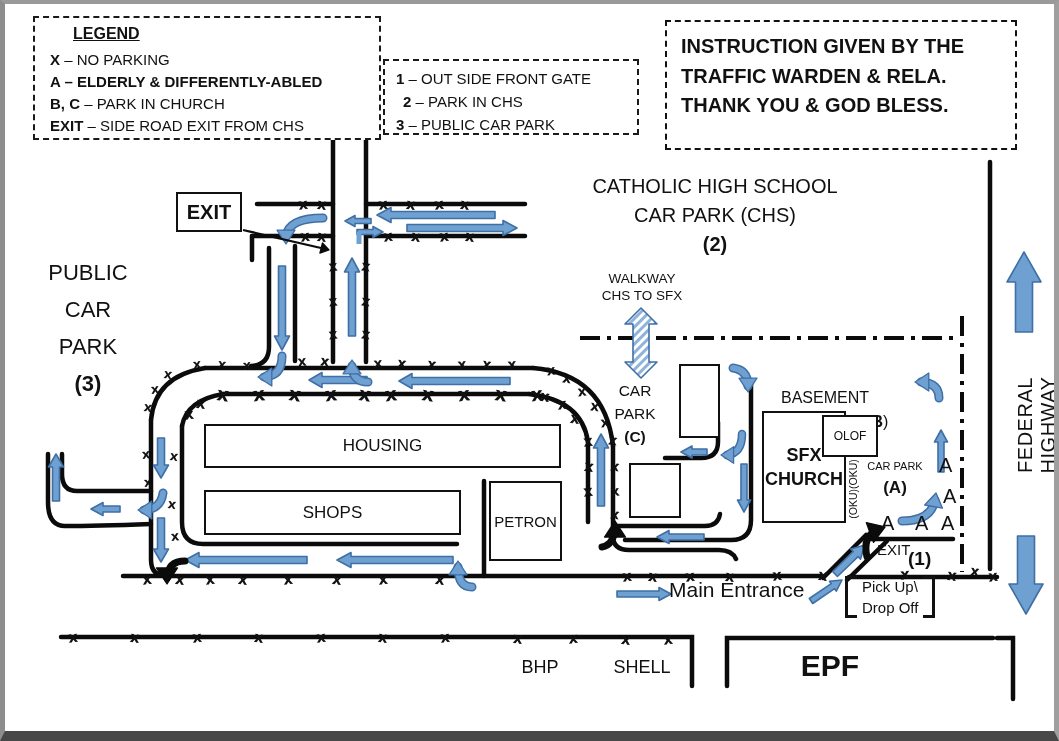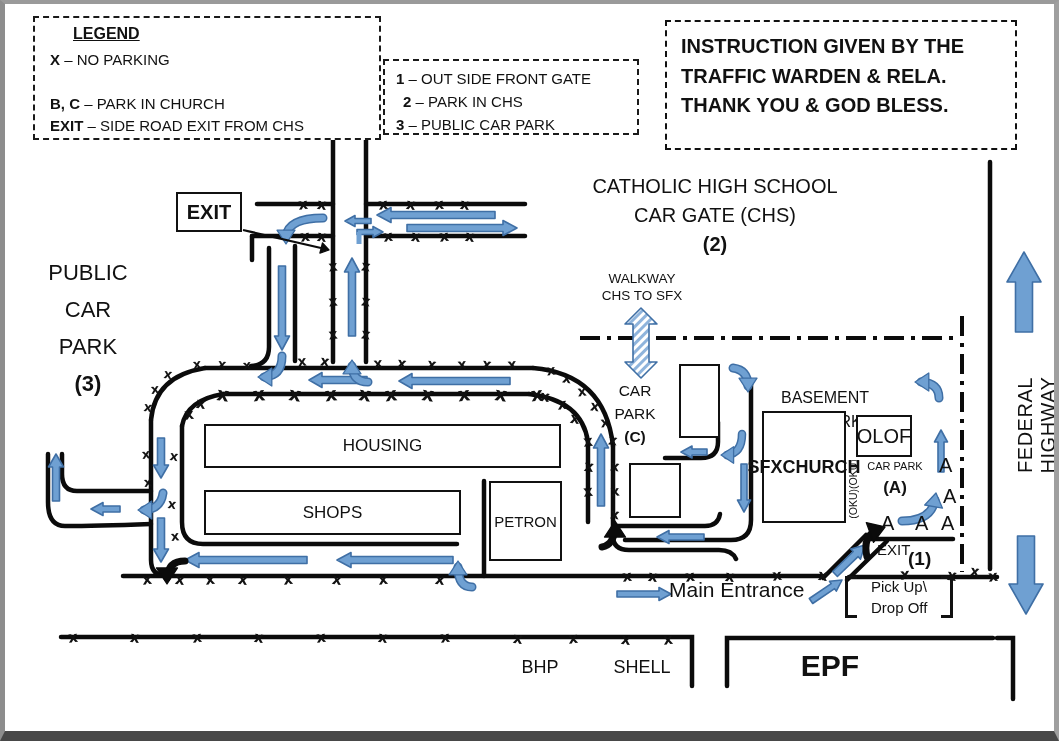--- a/index.html
+++ b/index.html
@@ -227,39 +227,40 @@
         <text x="440" y="638.4" font-size="15" text-anchor="middle" font-family="&quot;DejaVu Sans&quot;,sans-serif" font-weight="bold" fill="#111" transform="rotate(-6 440 633)">x</text>
         <text x="513" y="639.4" font-size="15" text-anchor="middle" font-family="&quot;DejaVu Sans&quot;,sans-serif" font-weight="bold" fill="#111" transform="rotate(8 513 634)">x</text>
         <text x="568" y="639.4" font-size="15" text-anchor="middle" font-family="&quot;DejaVu Sans&quot;,sans-serif" font-weight="bold" fill="#111" transform="rotate(-6 568 634)">x</text>
         <text x="621" y="640.4" font-size="15" text-anchor="middle" font-family="&quot;DejaVu Sans&quot;,sans-serif" font-weight="bold" fill="#111" transform="rotate(8 621 635)">x</text>
         <text x="663" y="640.4" font-size="15" text-anchor="middle" font-family="&quot;DejaVu Sans&quot;,sans-serif" font-weight="bold" fill="#111" transform="rotate(-6 663 635)">x</text>
       </svg>
 
   <div class="abs dashed-box" style="left:28px;top:12px;width:344px;height:120px;">
     <div class="abs lg-title" style="left:15px;top:7px;margin-left:23px;">LEGEND</div>
     <div class="abs lg-item" style="left:15px;top:31px;"><b>X</b><span> – NO PARKING</span></div>
+    <div class="abs lg-item" style="left:15px;top:53px;"><b>A – ELDERLY &amp; DIFFERENTLY-ABLED</b><span></span></div>
     <div class="abs lg-item" style="left:15px;top:75px;"><b>B, C</b><span> – PARK IN CHURCH</span></div>
     <div class="abs lg-item" style="left:15px;top:97px;"><b>EXIT</b><span> – SIDE ROAD EXIT FROM CHS</span></div>
   </div>
 
   <div class="abs dashed-box" style="left:378px;top:55px;width:252px;height:72px;">
     <div class="abs lg-item" style="left:11px;top:7px;"><b>1</b><span> – OUT SIDE FRONT GATE</span></div>
     <div class="abs lg-item" style="left:18px;top:30px;"><b>2</b><span> – PARK IN CHS</span></div>
     <div class="abs lg-item" style="left:11px;top:53px;"><b>3</b><span> – PUBLIC CAR PARK</span></div>
   </div>
 
   <div class="abs dashdot-box notice" style="left:660px;top:16px;width:320px;height:106px;padding:10px 14px;">
     <div>INSTRUCTION GIVEN BY THE</div>
     <div>TRAFFIC WARDEN &amp; RELA.</div>
     <div>THANK YOU &amp; GOD BLESS.</div>
   </div>
 
   <div class="abs center" style="left:565px;top:168px;width:290px;font-size:20px;line-height:29px;">
     <div>CATHOLIC HIGH SCHOOL</div>
-    <div>CAR GATE (CHS)</div>
+    <div>CAR PARK (CHS)</div>
     <div class="b">(2)</div>
   </div>
 
   <div class="abs center" style="left:28px;top:250px;width:110px;font-size:22px;line-height:37px;">
     <div>PUBLIC</div>
     <div>CAR</div>
     <div>PARK</div>
     <div class="b">(3)</div>
   </div>
 
@@ -274,44 +275,44 @@
     <div>CAR</div>
     <div>PARK</div>
     <div class="b">(C)</div>
   </div>
 
   <div class="abs" style="left:776px;top:346px;width:130px;font-size:16px;line-height:24px;margin-top:36px;">
     <div>BASEMENT</div>
     <div><span>CAR PARK (</span><b>B</b><span>)</span></div>
   </div>
 
-  <div class="abs solid-box" style="left:757px;top:407px;width:80px;height:108px;border-width:2.5px;flex-direction:row;font-weight:bold;font-size:18px;line-height:24px;">
+  <div class="abs solid-box" style="left:757px;top:407px;width:80px;height:108px;border-width:2.5px;flex-direction:column;font-weight:bold;font-size:18px;line-height:24px;">
     <div>SFX</div>
     <div>CHURCH</div>
   </div>
 
-  <div class="abs solid-box" style="left:851px;top:411px;width:52px;height:38px;font-size:20px;">OLOF</div>
+  <div class="abs solid-box" style="left:817px;top:411px;width:52px;height:38px;font-size:12px;">OLOF</div>
 
   <div class="abs rot90" style="left:814px;top:478px;width:70px;height:14px;font-size:10.5px;text-align:center;">(OKU)(OKU)</div>
 
   <div class="abs center" style="left:850px;top:456px;width:80px;">
     <div style="font-size:11px;">CAR PARK</div>
     <div class="b" style="font-size:17px;margin-top:6px;">(A)</div>
   </div>
 
   <span class="abs" style="left:934px;top:450px;font-size:20px;">A</span>
   <span class="abs" style="left:938px;top:481px;font-size:20px;">A</span>
   <span class="abs" style="left:876px;top:508px;font-size:20px;">A</span>
   <span class="abs" style="left:910px;top:508px;font-size:20px;">A</span>
   <span class="abs" style="left:936px;top:508px;font-size:20px;">A</span>
 
   <span class="abs" style="left:872px;top:537px;font-size:15px;">EXIT</span>
   <span class="abs b" style="left:903px;top:544px;font-size:19px;">(1)</span>
 
-  <div class="abs" style="left:840px;top:572px;display:flex;align-items:stretch;gap:14px;">
+  <div class="abs" style="left:840px;top:572px;display:flex;align-items:stretch;gap:5px;">
     <div class="bracket-l"></div>
     <div style="font-size:15px;line-height:21px;">
       <div>Pick Up\</div>
       <div>Drop Off</div>
     </div>
     <div class="bracket-r"></div>
   </div>
 
   <div class="abs solid-box" style="left:199px;top:420px;width:353px;height:40px;font-size:17px;">HOUSING</div>
 

